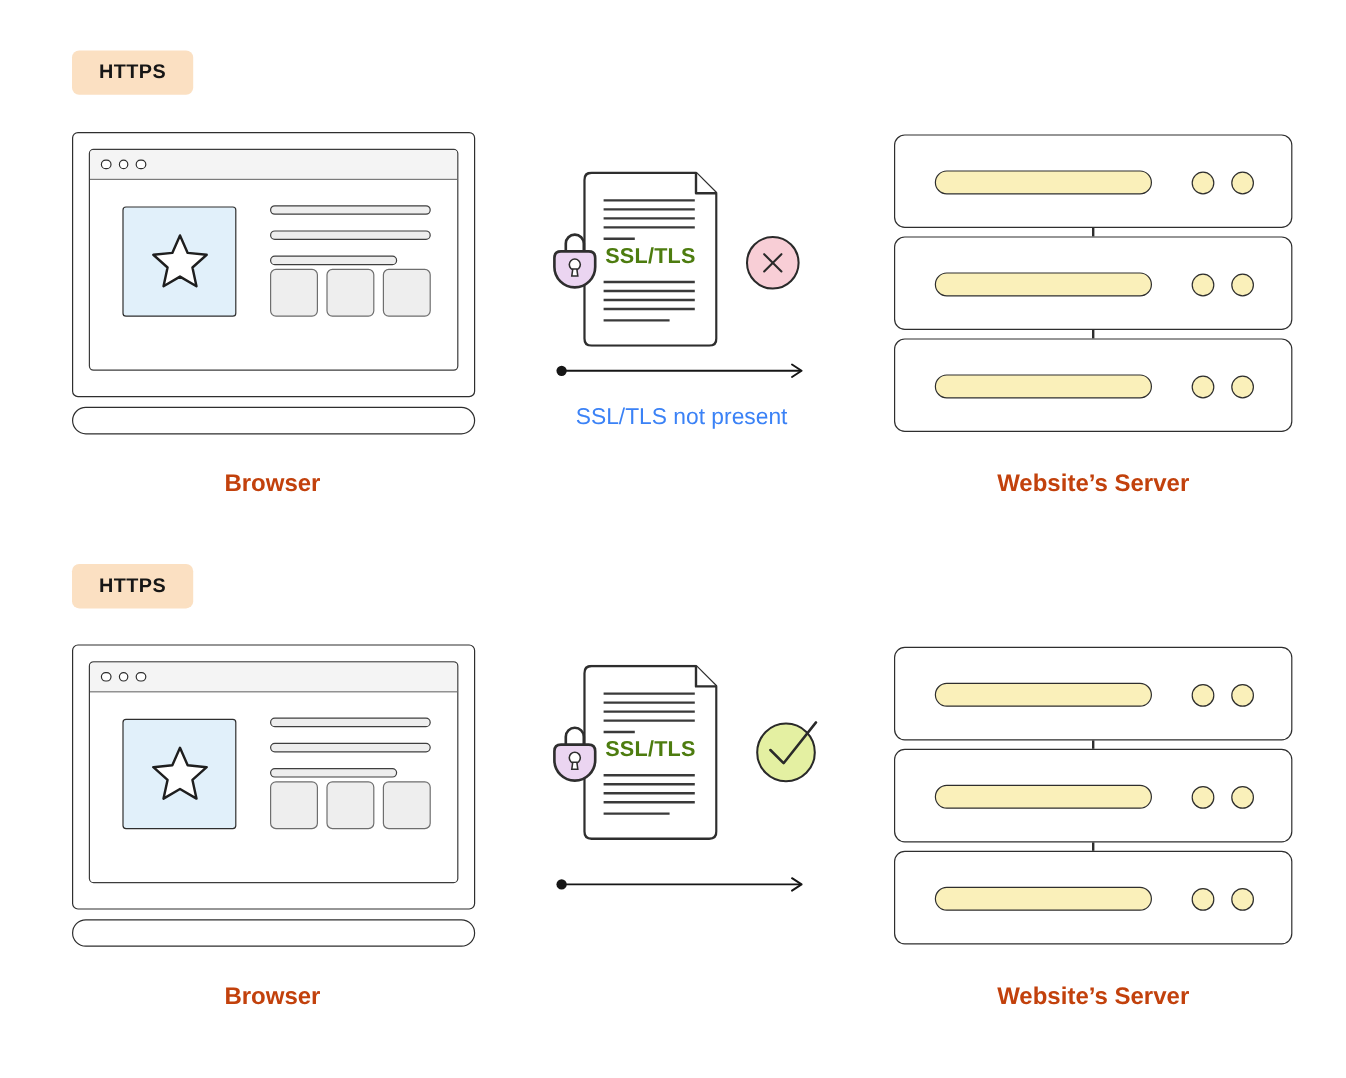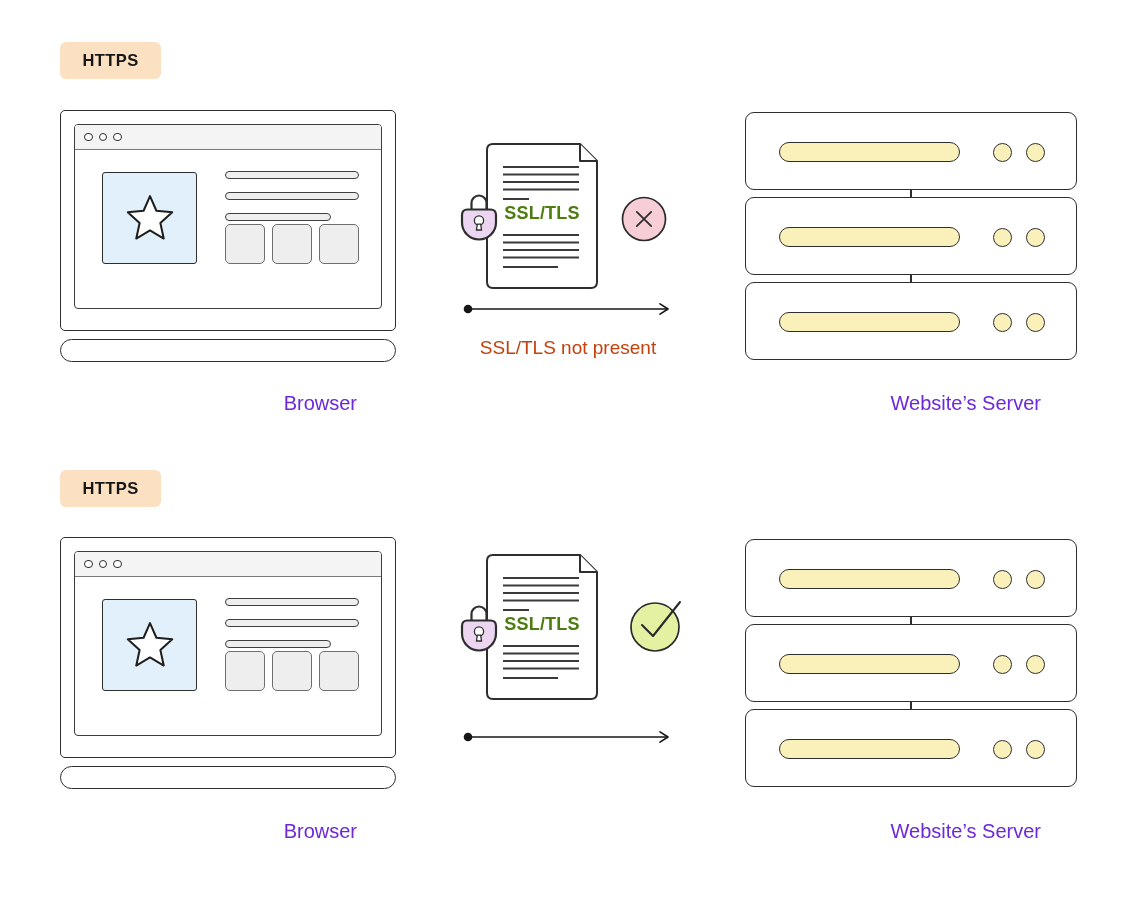--- a/index.html
+++ b/index.html
@@ -67,37 +67,37 @@
   .x-mark { stroke:#2a2a2a; stroke-width:1.7; fill:none; stroke-linecap:round; }
   .ok-bg { fill:var(--ok-circle,#e4f0a2); stroke:#2a2a2a; stroke-width:1.7; }
   .check-mark { stroke:#2a2a2a; stroke-width:2.1; fill:none; stroke-linecap:round; stroke-linejoin:round; }
 
   
   .arrow { position:absolute; left:462px; top:301px; width:212px; height:16px; }
   .arr-dot { fill:#161616; }
   .arr-line { stroke:#161616; stroke-width:1.6; }
   .arr-head { fill:none; stroke:#161616; stroke-width:1.6; stroke-linecap:round; stroke-linejoin:round; }
   .caption { position:absolute; left:418px; top:337px; width:300px; text-align:center;
-    font-size:19px; color:#c2410c; }
+    font-size:19px; color:#3b82f6; }
 
   
   .servers { position:absolute; left:745px; top:112px; width:332px;
     display:flex; flex-direction:column; align-items:center; }
   .sec-https .servers { top:111px; }
   .server { position:relative; width:332px; height:78px; border:1.6px solid #2e2e2e;
     border-radius:9px; background:#fff; box-sizing:border-box; }
   .srv-slot { position:absolute; left:33px; top:29px; width:181px; height:20px;
     border:1.5px solid #2e2e2e; border-radius:10px; background:var(--server-accent,#faf0ba); box-sizing:border-box; }
   .srv-led { position:absolute; top:29.5px; width:19px; height:19px; border-radius:50%;
     border:1.5px solid #2e2e2e; background:var(--server-accent,#faf0ba); box-sizing:border-box; }
   .srv-led-1 { left:247px; } .srv-led-2 { left:280px; }
   .srv-conn { width:2px; height:7px; background:#2e2e2e; }
 
   
-  .label { position:absolute; top:392px; width:260px; text-align:right; font-size:20px; color:#6d28d9; }
+  .label { position:absolute; top:392px; width:260px; text-align:center; font-size:20px; color:#c2410c;font-weight:bold; }
   .label-browser { left:97px; }
   .label-server { left:781px; }
 </style>
 </head>
 <body>
 
 <div class="canvas">
 
   <section class="sec sec-http">
     <div class="badge">HTTPS</div>

